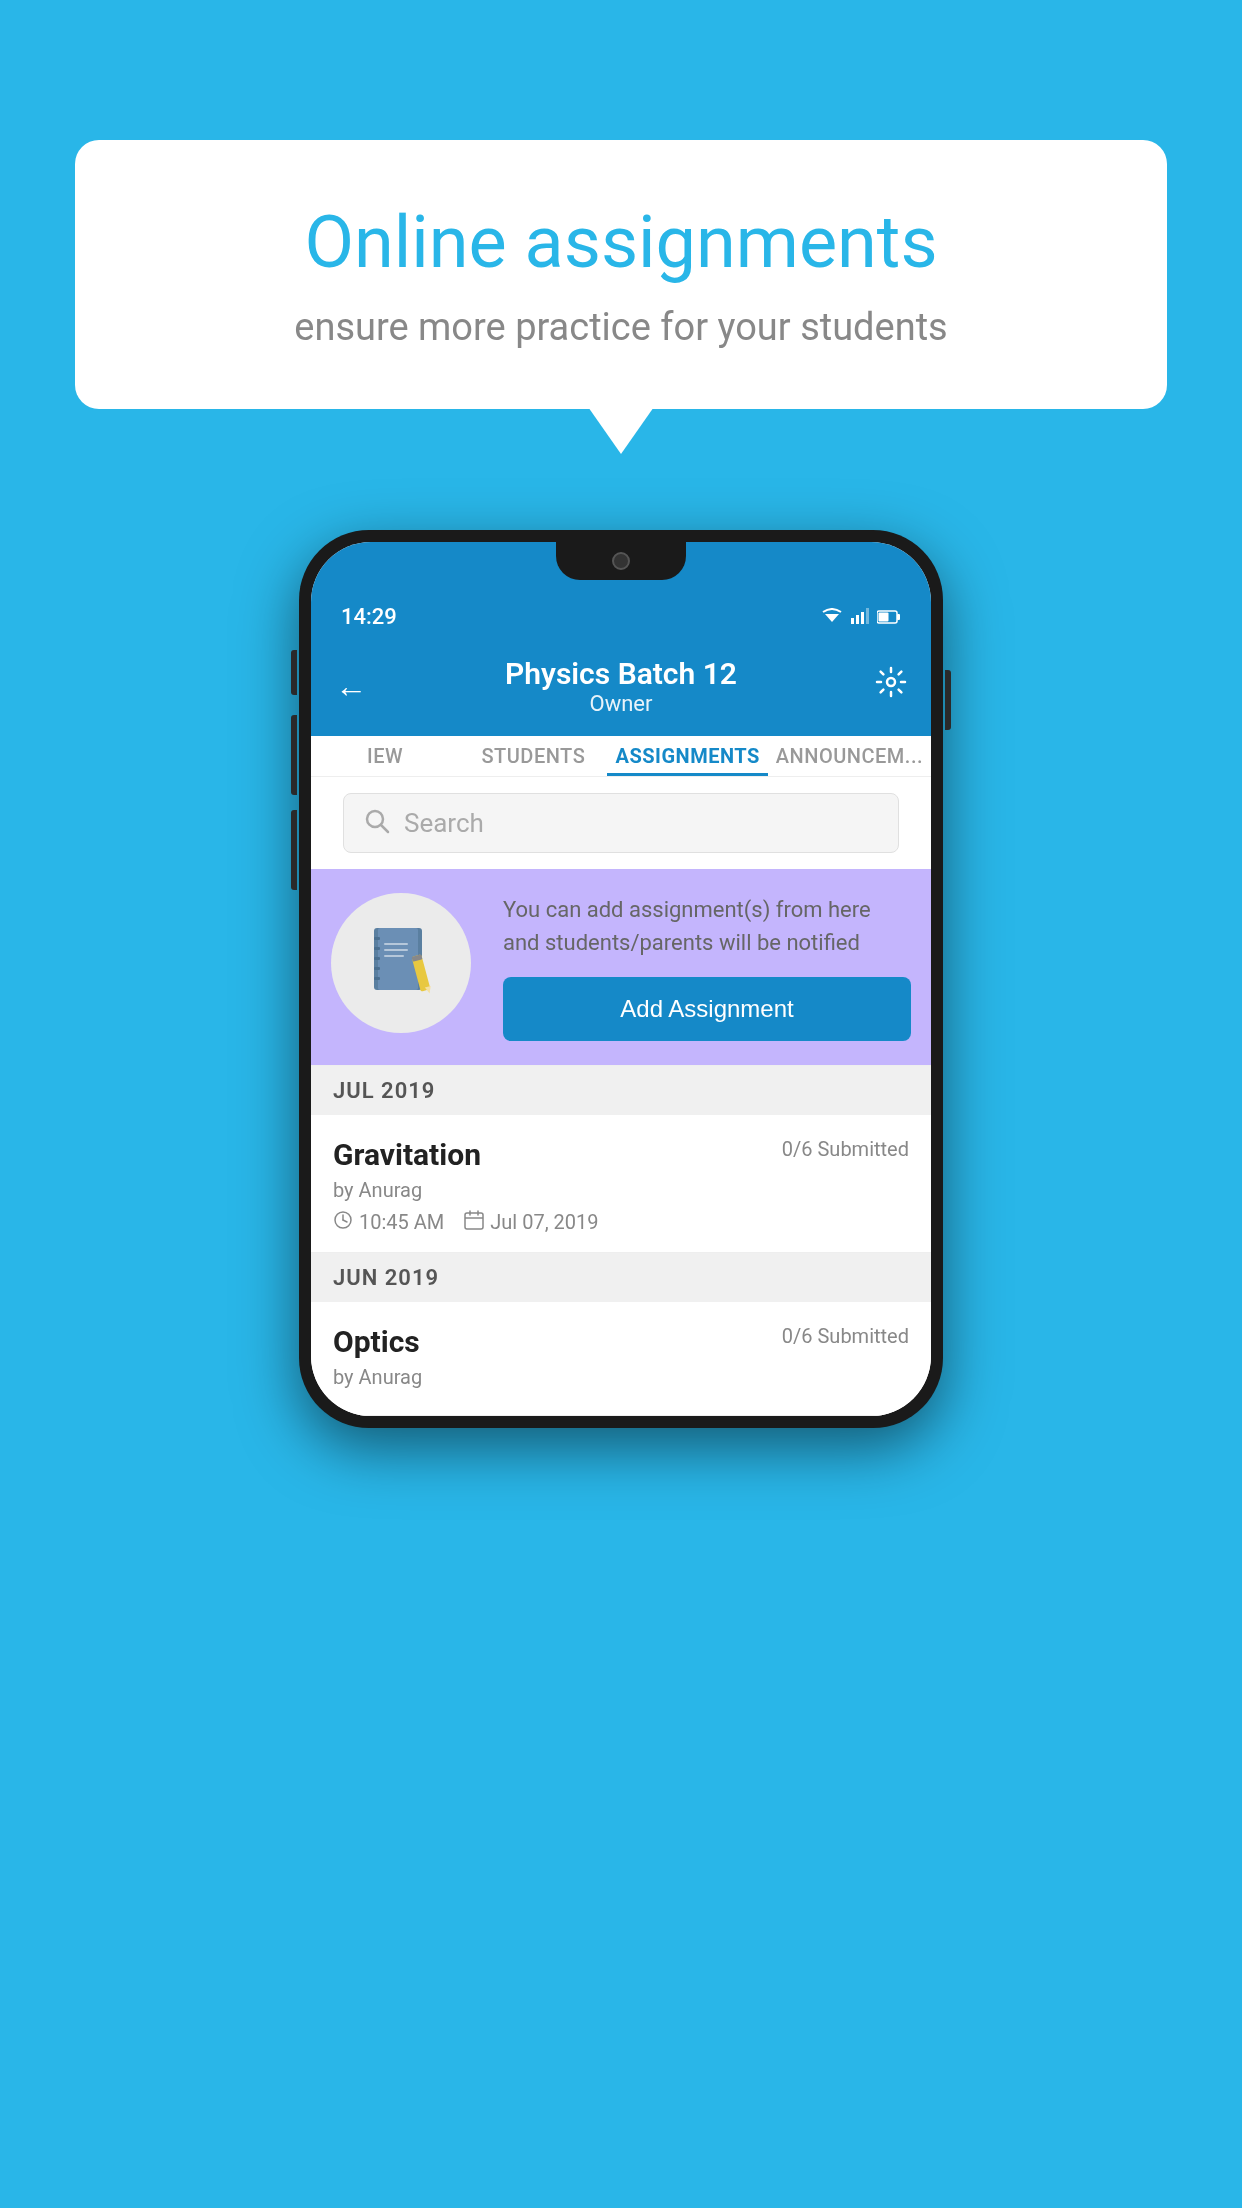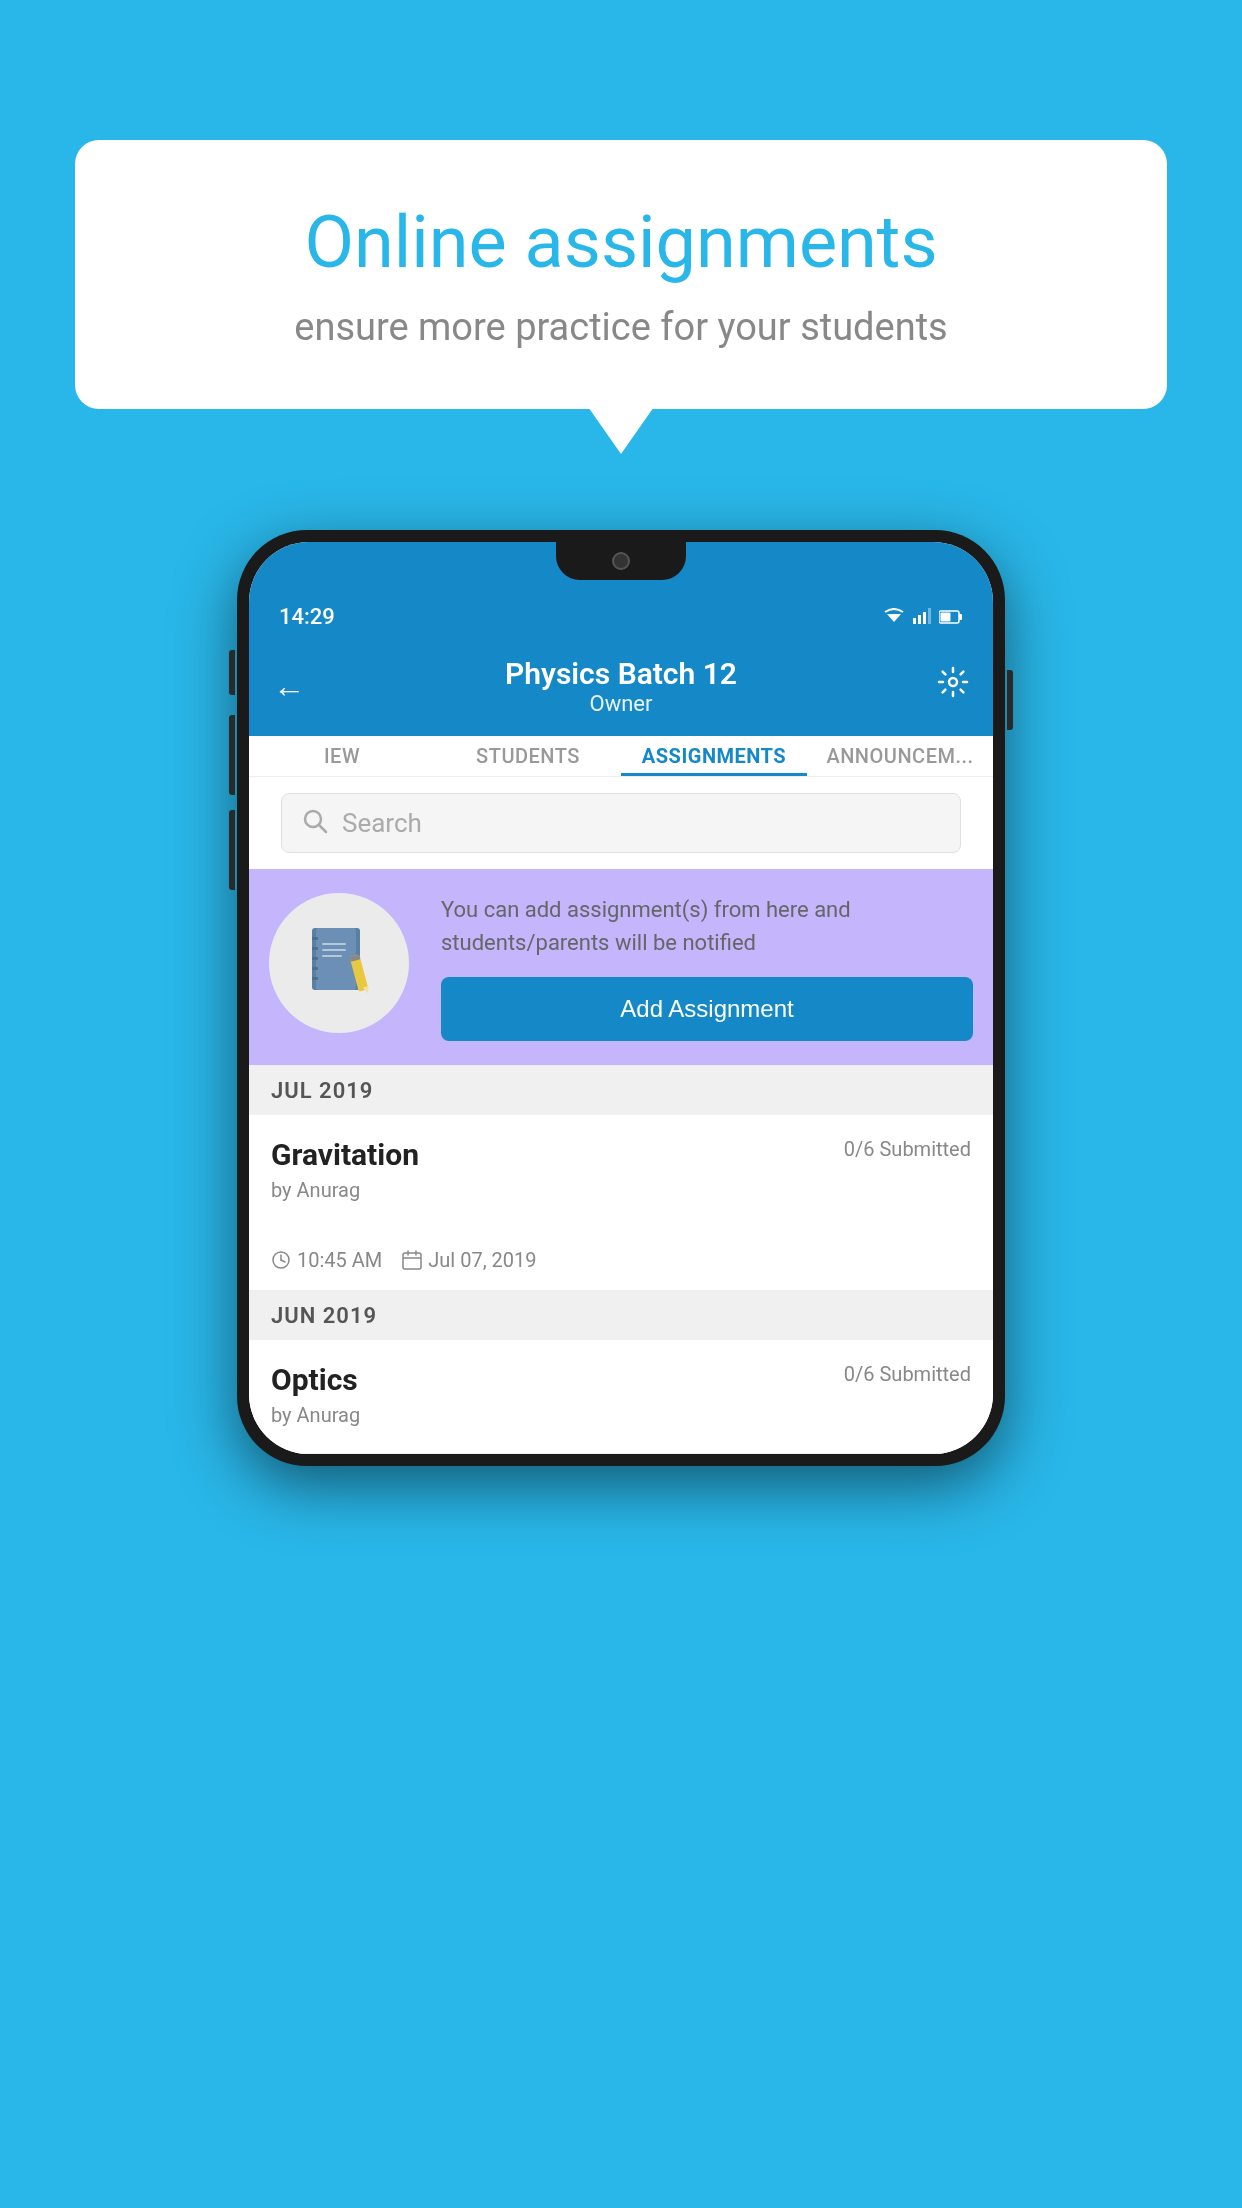--- a/index.html
+++ b/index.html
@@ -54,21 +54,21 @@
       color: #888;
       font-weight: 400;
     }
 
     
     .phone-wrapper {
       position: absolute;
       top: 530px;
       left: 50%;
       transform: translateX(-50%);
-      width: 768px;
+      width: 644px;
     }
 
     .phone-outer {
       background: #1a1a1a;
       border-radius: 70px;
       padding: 12px;
       box-shadow: 0 20px 60px rgba(0,0,0,0.5);
       position: relative;
     }
 
@@ -314,23 +314,22 @@
     .assignment-meta {
       display: flex;
       align-items: center;
       gap: 20px;
       font-size: 20px;
       color: #888;
     }
 
     .meta-item {
       display: flex;
-      align-items: center;
+      align-items: flex-start;
       gap: 6px;
-      margin-top: 38px;
     }
 
     
     .phone-side-btn-right {
       position: absolute;
       right: -8px;
       top: 140px;
       width: 6px;
       height: 60px;
       background: #2a2a2a;

